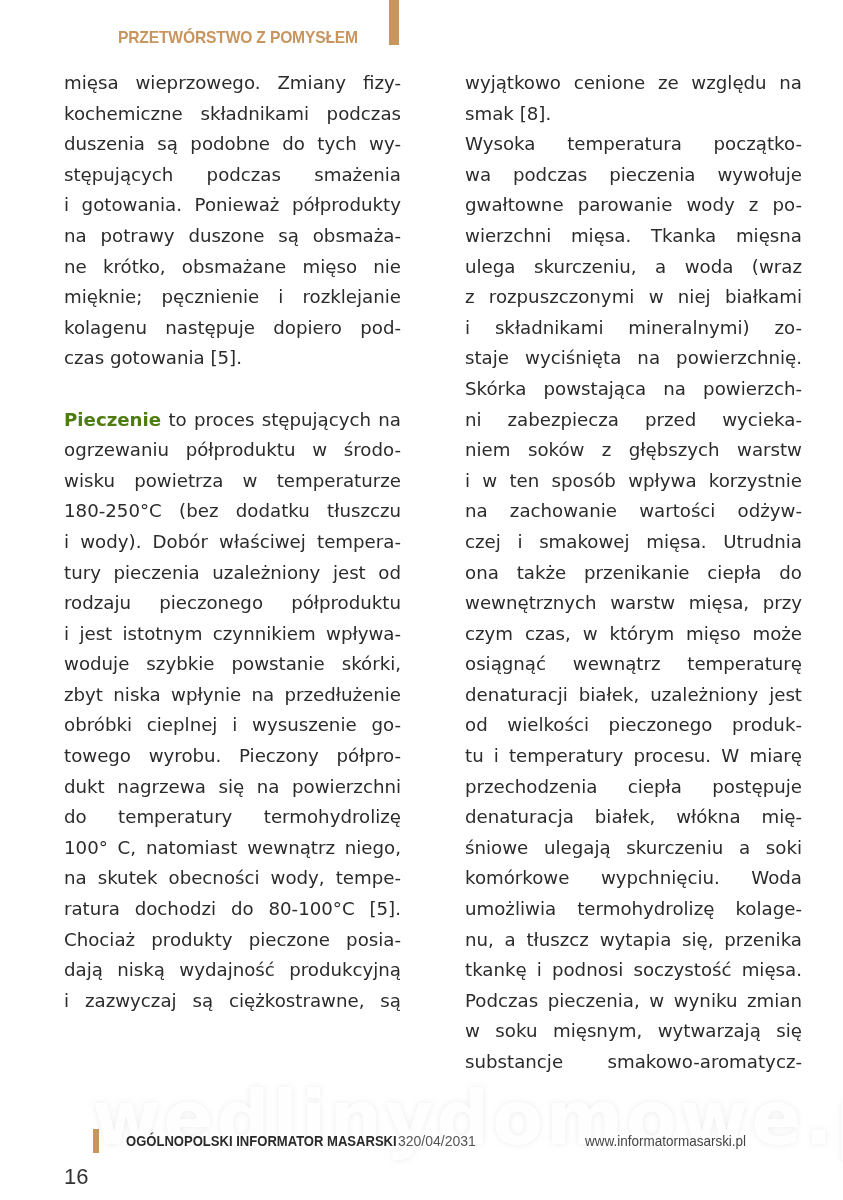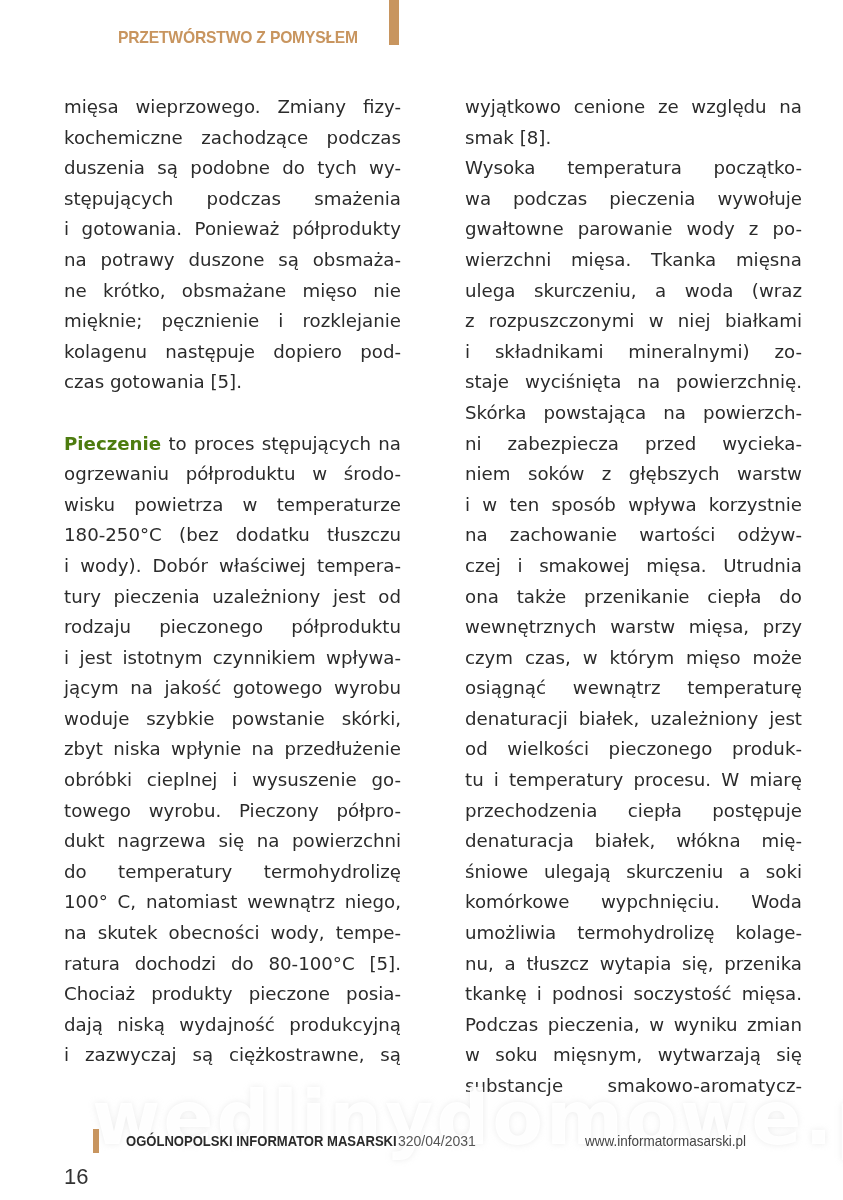--- a/index.html
+++ b/index.html
@@ -36,21 +36,21 @@
     .header-bar {
       position: absolute;
       left: 389px;
       top: 0;
       width: 10px;
       height: 45px;
       background: #c8955f;
     }
     .column {
       position: absolute;
-      top: 92px;
+      top: 68px;
       width: 337px;
       font-family: "DejaVu Sans", sans-serif;
       font-size: 18.2px;
       line-height: 30.6px;
       color: #2b2b2b;
     }
     .col-left { left: 64px; }
     .col-right { left: 425px; margin-left: 40px; }
     .line {
       display: block;
@@ -137,39 +137,38 @@
 </head>
 <body>
 
 <div class="header">
   <div class="header-title">PRZETWÓRSTWO Z POMYSŁEM</div>
   <div class="header-bar"></div>
 </div>
 
 <div class="column col-left" id="col-left">
     <span class="line">mięsa wieprzowego. Zmiany fizy-</span>
-    <span class="line">kochemiczne zachodzące podczas</span>
+    <span class="line">kochemiczne składnikami podczas</span>
     <span class="line">duszenia są podobne do tych wy-</span>
     <span class="line">stępujących podczas smażenia</span>
     <span class="line">i gotowania. Ponieważ półprodukty</span>
     <span class="line">na potrawy duszone są obsmaża-</span>
     <span class="line">ne krótko, obsmażane mięso nie</span>
     <span class="line">mięknie; pęcznienie i rozklejanie</span>
     <span class="line">kolagenu następuje dopiero pod-</span>
     <span class="line last">czas gotowania [5].</span>
     <span class="blank"></span>
     <span class="line"><span class="bold">Pieczenie</span><span> to proces stępujących na</span></span>
     <span class="line">ogrzewaniu półproduktu w środo-</span>
     <span class="line">wisku powietrza w temperaturze</span>
     <span class="line">180-250°C (bez dodatku tłuszczu</span>
     <span class="line">i wody). Dobór właściwej tempera-</span>
     <span class="line">tury pieczenia uzależniony jest od</span>
     <span class="line">rodzaju pieczonego półproduktu</span>
     <span class="line">i jest istotnym czynnikiem wpływa-</span>
-    <span class="line">jącym na jakość gotowego wyrobu</span>
     <span class="line">woduje szybkie powstanie skórki,</span>
     <span class="line">zbyt niska wpłynie na przedłużenie</span>
     <span class="line">obróbki cieplnej i wysuszenie go-</span>
     <span class="line">towego wyrobu. Pieczony półpro-</span>
     <span class="line">dukt nagrzewa się na powierzchni</span>
     <span class="line">do temperatury termohydrolizę</span>
     <span class="line">100° C, natomiast wewnątrz niego,</span>
     <span class="line">na skutek obecności wody, tempe-</span>
     <span class="line">ratura dochodzi do 80-100°C [5].</span>
     <span class="line">Chociaż produkty pieczone posia-</span>

